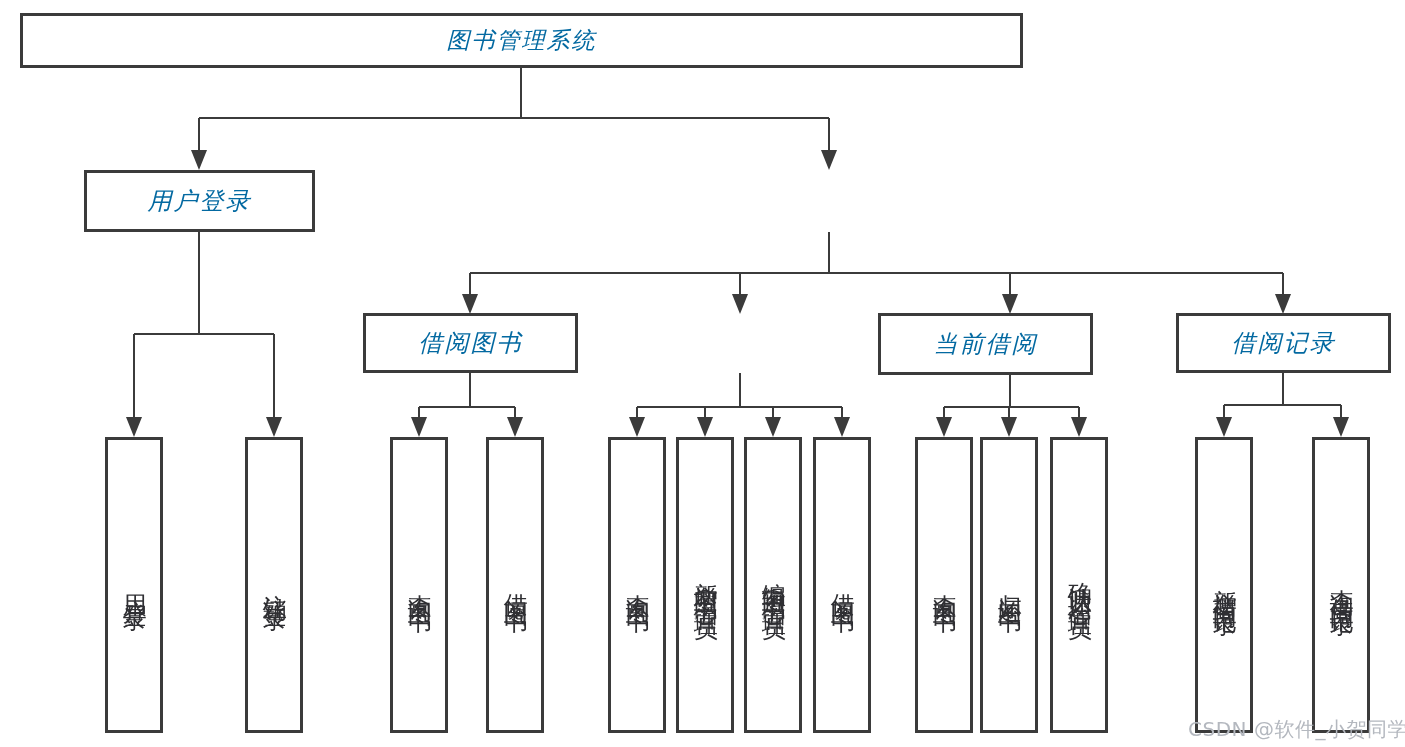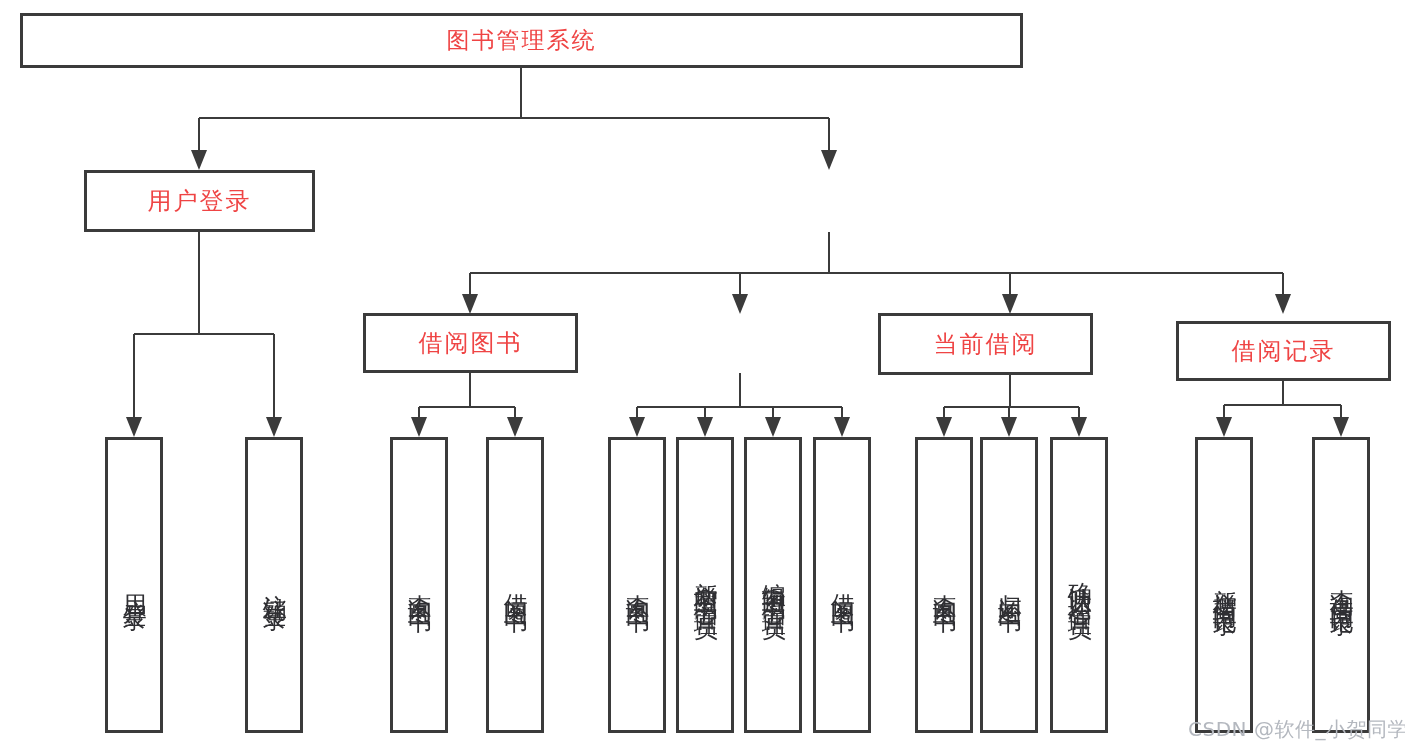--- a/index.html
+++ b/index.html
@@ -14,21 +14,21 @@
   .connectors{position:absolute;left:0;top:0;z-index:0;}
   .box{
     position:absolute;
     box-sizing:border-box;
     background:#ffffff;
     border:3px solid #3b3b3b;
     display:flex;align-items:center;justify-content:center;
     z-index:1;
     text-align:center;
   }
-  .hlabel{font-size:24px;letter-spacing:2px;color:#ef4444;white-space:nowrap;}
+  .hlabel{font-size:24px;letter-spacing:2px;color:#0369a1;white-space:nowrap;font-style:italic;}
   .root .hlabel{font-size:23px;}
   .leaf{width:58px;top:437px;height:296px;}
   .vlabel{
     writing-mode:vertical-rl;
     text-orientation:mixed;
     font-size:24px;
     letter-spacing:5px;
     line-height:1.15;
     color:#2f2f33;
     white-space:nowrap;
@@ -98,21 +98,21 @@
   <div class="box" style="left:84px;top:170px;width:231px;height:62px;">
     <span class="hlabel">用户登录</span>
   </div>
 
   <div class="box" style="left:363px;top:313px;width:215px;height:60px;">
     <span class="hlabel">借阅图书</span>
   </div>
   <div class="box" style="left:878px;top:313px;width:215px;height:62px;">
     <span class="hlabel">当前借阅</span>
   </div>
-  <div class="box" style="left:1176px;top:313px;width:215px;height:60px;margin-top:8px;">
+  <div class="box" style="left:1176px;top:313px;width:215px;height:60px;">
     <span class="hlabel">借阅记录</span>
   </div>
 
   <div class="box leaf" style="left:105px;">
     <span class="vlabel">用户登录</span>
   </div>
   <div class="box leaf" style="left:245px;">
     <span class="vlabel">注销登录</span>
   </div>
   <div class="box leaf" style="left:390px;">

